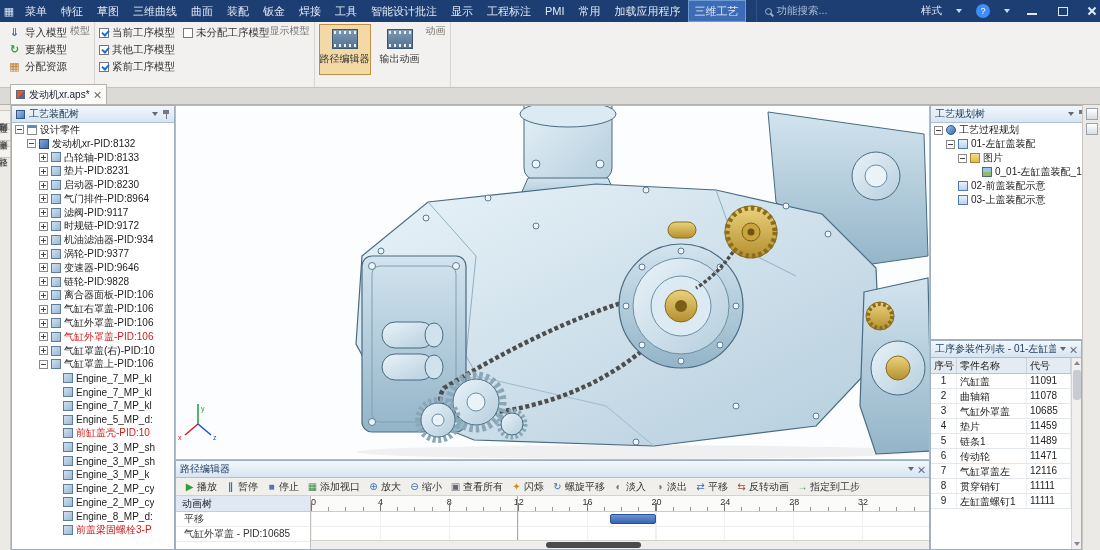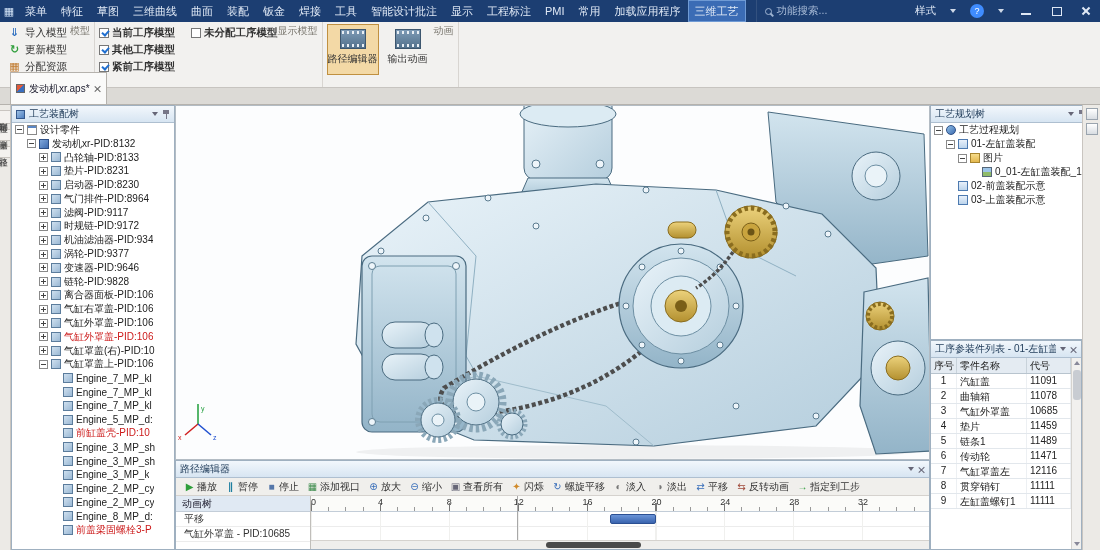--- a/index.html
+++ b/index.html
@@ -10,21 +10,21 @@
   
   #menubar{position:absolute;left:0;top:0;width:1100px;height:22px;background:#1c3e72;display:flex;align-items:stretch;color:#dfe8f5;}
   .appicon{width:18px;display:flex;align-items:center;justify-content:center;color:#cfe0f5;font-size:11px;}
   .appicon::before{content:"▦";}
   #menu-items{display:flex;align-items:stretch;}
   .menu-item{display:flex;align-items:center;padding:0 7px;font-size:11px;cursor:default;white-space:nowrap;}
   .menu-item.active{background:#3b6cb5;box-shadow:inset 0 0 0 1px #6f9ad4;}
   .search{display:flex;align-items:center;margin-left:10px;padding:0 8px;color:#a9bcd8;font-size:10.5px;border-left:1px solid #33517f;}
   .mag{width:7px;height:7px;border:1.5px solid #9fb4d2;border-radius:50%;position:relative;margin-right:5px;flex:none;}
   .mag::after{content:"";position:absolute;width:4px;height:1.5px;background:#9fb4d2;transform:rotate(45deg);right:-3px;bottom:-2px;}
-  #menu-right{margin-left:auto;display:flex;align-items:center;gap:14px;padding-right:6px;}
+  #menu-right{margin-left:auto;display:flex;align-items:center;gap:14px;}
   .style-label{font-size:10.5px;}
   .chev{width:0;height:0;border-left:3.5px solid transparent;border-right:3.5px solid transparent;border-top:4px solid #cfd9e8;}
   .avatar{width:14px;height:14px;border-radius:50%;background:#3f8cff;color:#fff;font-size:9px;display:flex;align-items:center;justify-content:center;}
   .wc{width:16px;height:14px;position:relative;}
   .wc-min::after{content:"";position:absolute;left:3px;right:3px;bottom:3px;height:2px;background:#dfe8f5;}
   .wc-max::after{content:"";position:absolute;left:4px;top:3px;width:8px;height:7px;border:1px solid #dfe8f5;}
   .wc-close::before,.wc-close::after{content:"";position:absolute;left:7px;top:2px;width:2px;height:10px;background:#dfe8f5;}
   .wc-close::before{transform:rotate(45deg);}.wc-close::after{transform:rotate(-45deg);}
 
   
@@ -35,36 +35,36 @@
   .rbtn{display:flex;align-items:center;height:17px;padding:0 3px;white-space:nowrap;cursor:default;}
   .rbtn .rlabel{font-size:10.5px;color:#333;}
   .ric{width:15px;height:15px;flex:none;margin-right:3px;text-align:center;line-height:15px;font-size:11px;position:relative;}
   .rbtn[data-icon="import-model-icon"] .ric::before{content:"⇓";color:#2e6fc0;font-weight:bold;}
   .rbtn[data-icon="update-model-icon"] .ric::before{content:"↻";color:#2e9e3a;font-weight:bold;}
   .rbtn[data-icon="assign-resource-icon"] .ric::before{content:"▦";color:#c07a2e;}
   .rbtn[data-icon="export-process-icon"] .ric::before{content:"⇒";color:#2e6fc0;font-weight:bold;}
   .rbtn[data-icon="capture-image-icon"] .ric{background:transparent;}
   .rbtn[data-icon="capture-image-icon"] .ric::before{content:"";position:absolute;left:1px;top:4px;width:13px;height:9px;background:#8795a5;border-radius:2px;}
   .rbtn[data-icon="capture-image-icon"] .ric::after{content:"";position:absolute;left:5px;top:6px;width:5px;height:5px;border-radius:50%;background:#e6edf4;border:1px solid #55606e;}
-  .cbgrid{display:grid;grid-template-rows:repeat(3,17px);grid-auto-flow:column;grid-auto-columns:max-content;column-gap:16px;font-weight:bold;}
+  .cbgrid{display:grid;grid-template-rows:repeat(3,17px);grid-auto-flow:column;grid-auto-columns:max-content;column-gap:8px;}
   .cbitem{display:flex;align-items:center;font-size:10.5px;color:#333;white-space:nowrap;cursor:default;}
   .cb{width:10px;height:10px;border:1px solid #777;background:#fff;position:relative;flex:none;margin-right:3px;}
   .cb::after{content:"";position:absolute;left:1.5px;top:1.5px;width:5px;height:3px;border-left:2px solid #1f6fd0;border-bottom:2px solid #1f6fd0;transform:rotate(-48deg);}
   .cbitem.unchecked .cb::after{display:none;}
   .bigrow{display:flex;gap:3px;height:51px;}
   .bbtn{width:52px;display:flex;flex-direction:column;align-items:center;justify-content:flex-start;border:1px solid transparent;cursor:default;}
   .bbtn.active{background:#f3d9a6;border-color:#c09040;}
   .blabel{font-size:10px;color:#333;white-space:nowrap;}
   .bigicon{width:26px;height:20px;position:relative;margin:4px auto 3px;background:linear-gradient(#7d9ab5,#52718c);border:1px solid #3d566e;}
   .bigicon::before,.bigicon::after{content:"";position:absolute;left:1px;right:1px;height:3px;background:repeating-linear-gradient(90deg,#e8eef4 0 2px,transparent 2px 5px);}
   .bigicon::before{top:1px;}.bigicon::after{bottom:1px;}
 
   
   #tabbar{position:absolute;left:0;top:88px;width:1100px;height:17px;background:#dcdad6;border-bottom:1px solid #b5b2ad;display:flex;align-items:flex-end;}
-  .doctab{margin-left:10px;height:32px;background:#fafaf9;border:1px solid #b5b2ad;border-bottom:none;display:flex;align-items:center;padding:0 5px;font-size:10px;color:#223;gap:4px;}
+  .doctab{margin-left:10px;height:20px;background:#fafaf9;border:1px solid #b5b2ad;border-bottom:none;display:flex;align-items:center;padding:0 5px;font-size:10px;color:#223;gap:4px;}
   .doc-ic{width:9px;height:9px;background:linear-gradient(135deg,#e05a3a 50%,#3a6fc0 50%);border:1px solid #666;flex:none;}
   .xicon{position:relative;width:7px;height:7px;flex:none;}
   .xicon::before,.xicon::after{content:"";position:absolute;left:3px;top:0;width:1.4px;height:8px;background:#666;}
   .xicon::before{transform:rotate(45deg);}.xicon::after{transform:rotate(-45deg);}
 
   
   #leftstrip{position:absolute;left:0;top:105px;width:11px;height:445px;background:#eceae6;border-right:1px solid #c9c5c0;}
   .vtab{writing-mode:vertical-rl;text-orientation:upright;font-size:8.5px;color:#444;background:#f4f2ef;border:1px solid #c9c5c0;border-left:none;margin:5px 0 0 0;padding:4px 0;width:11px;letter-spacing:1px;text-align:center;}
 
   

